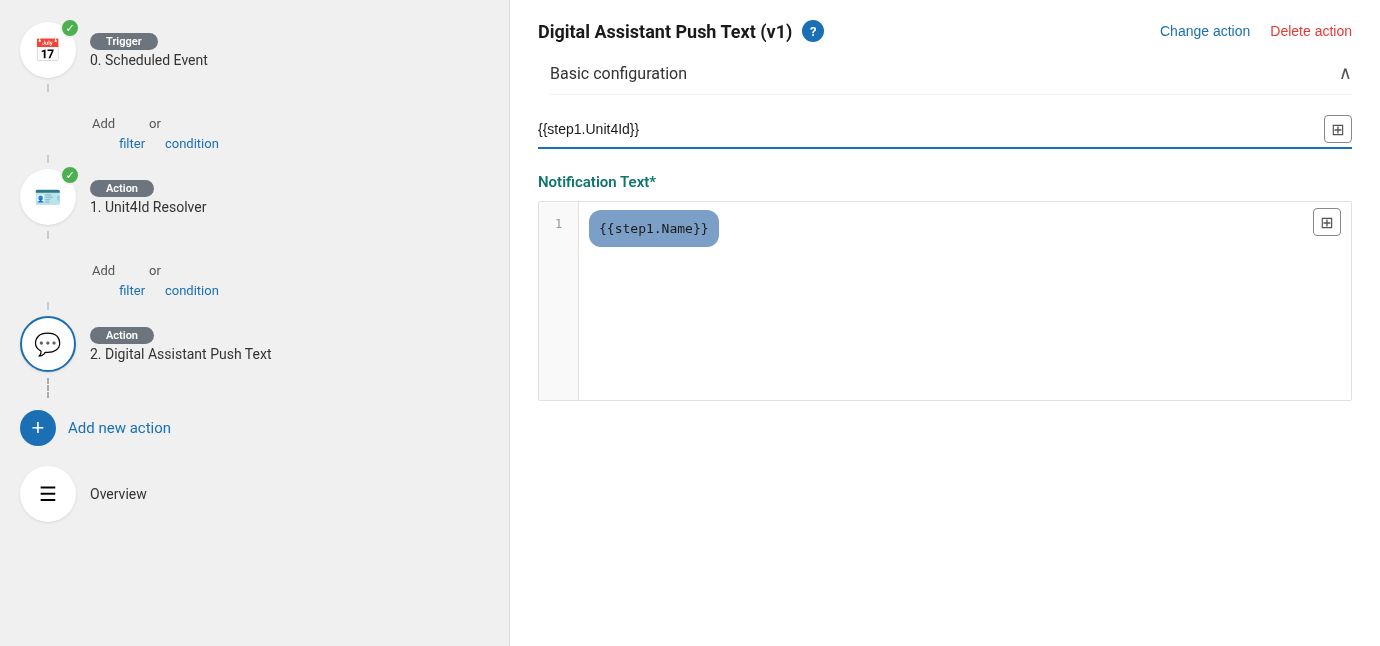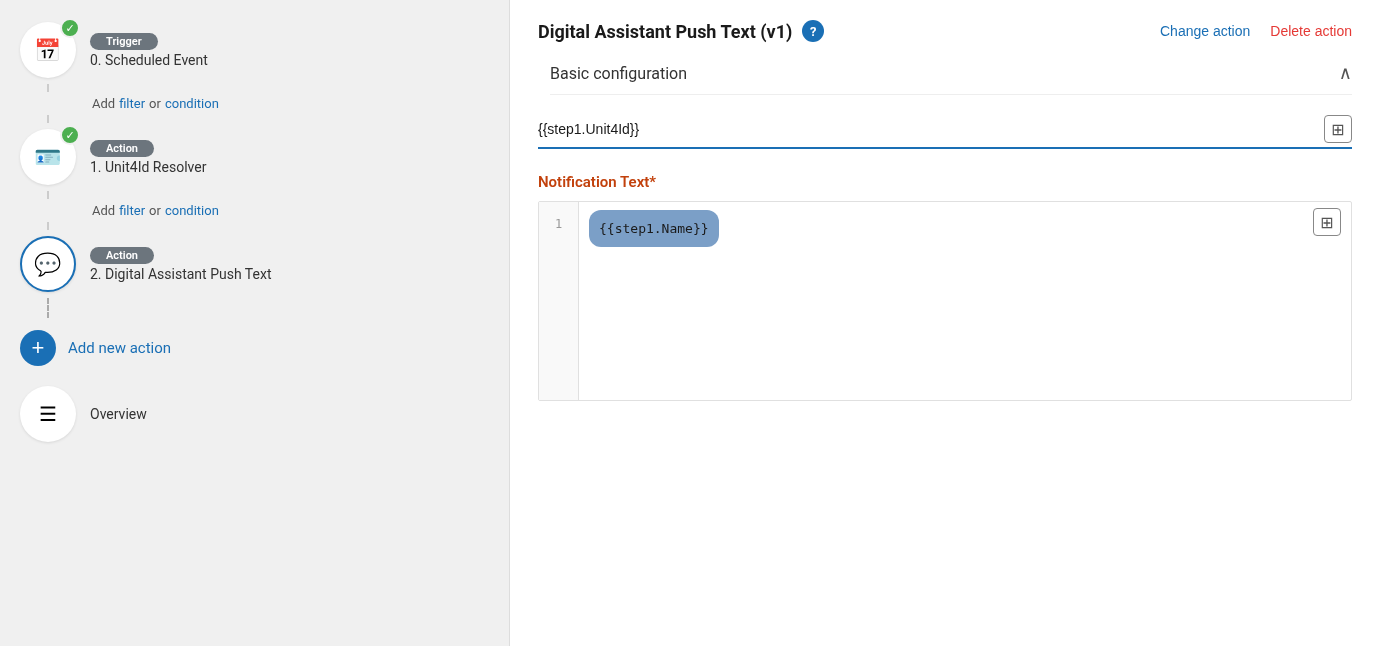--- a/index.html
+++ b/index.html
@@ -121,20 +121,21 @@
       gap: 4px;
       padding: 4px 0 4px 72px;
       font-size: 13px;
       color: #555;
     }
 
     .add-filter-row .link {
       color: #1a6fb5;
       cursor: pointer;
       text-decoration: none;
+      margin-top: 40px;
     }
 
     .connector-dashed {
       width: 2px;
       height: 20px;
       border-left: 2px dashed #aaa;
       margin-left: 27px;
     }
 
     .add-new-action-row {
@@ -312,21 +313,21 @@
       justify-content: center;
       cursor: pointer;
       color: #555;
       font-size: 16px;
       flex-shrink: 0;
     }
 
     .notification-text-label {
       font-size: 15px;
       font-weight: 600;
-      color: #c2410c;
+      color: #0f766e;
       margin-bottom: 10px;
       display: block;
     }
 
     .code-editor {
       border: 1px solid #e0e0e0;
       border-radius: 2px;
       display: flex;
       min-height: 200px;
       position: relative;

